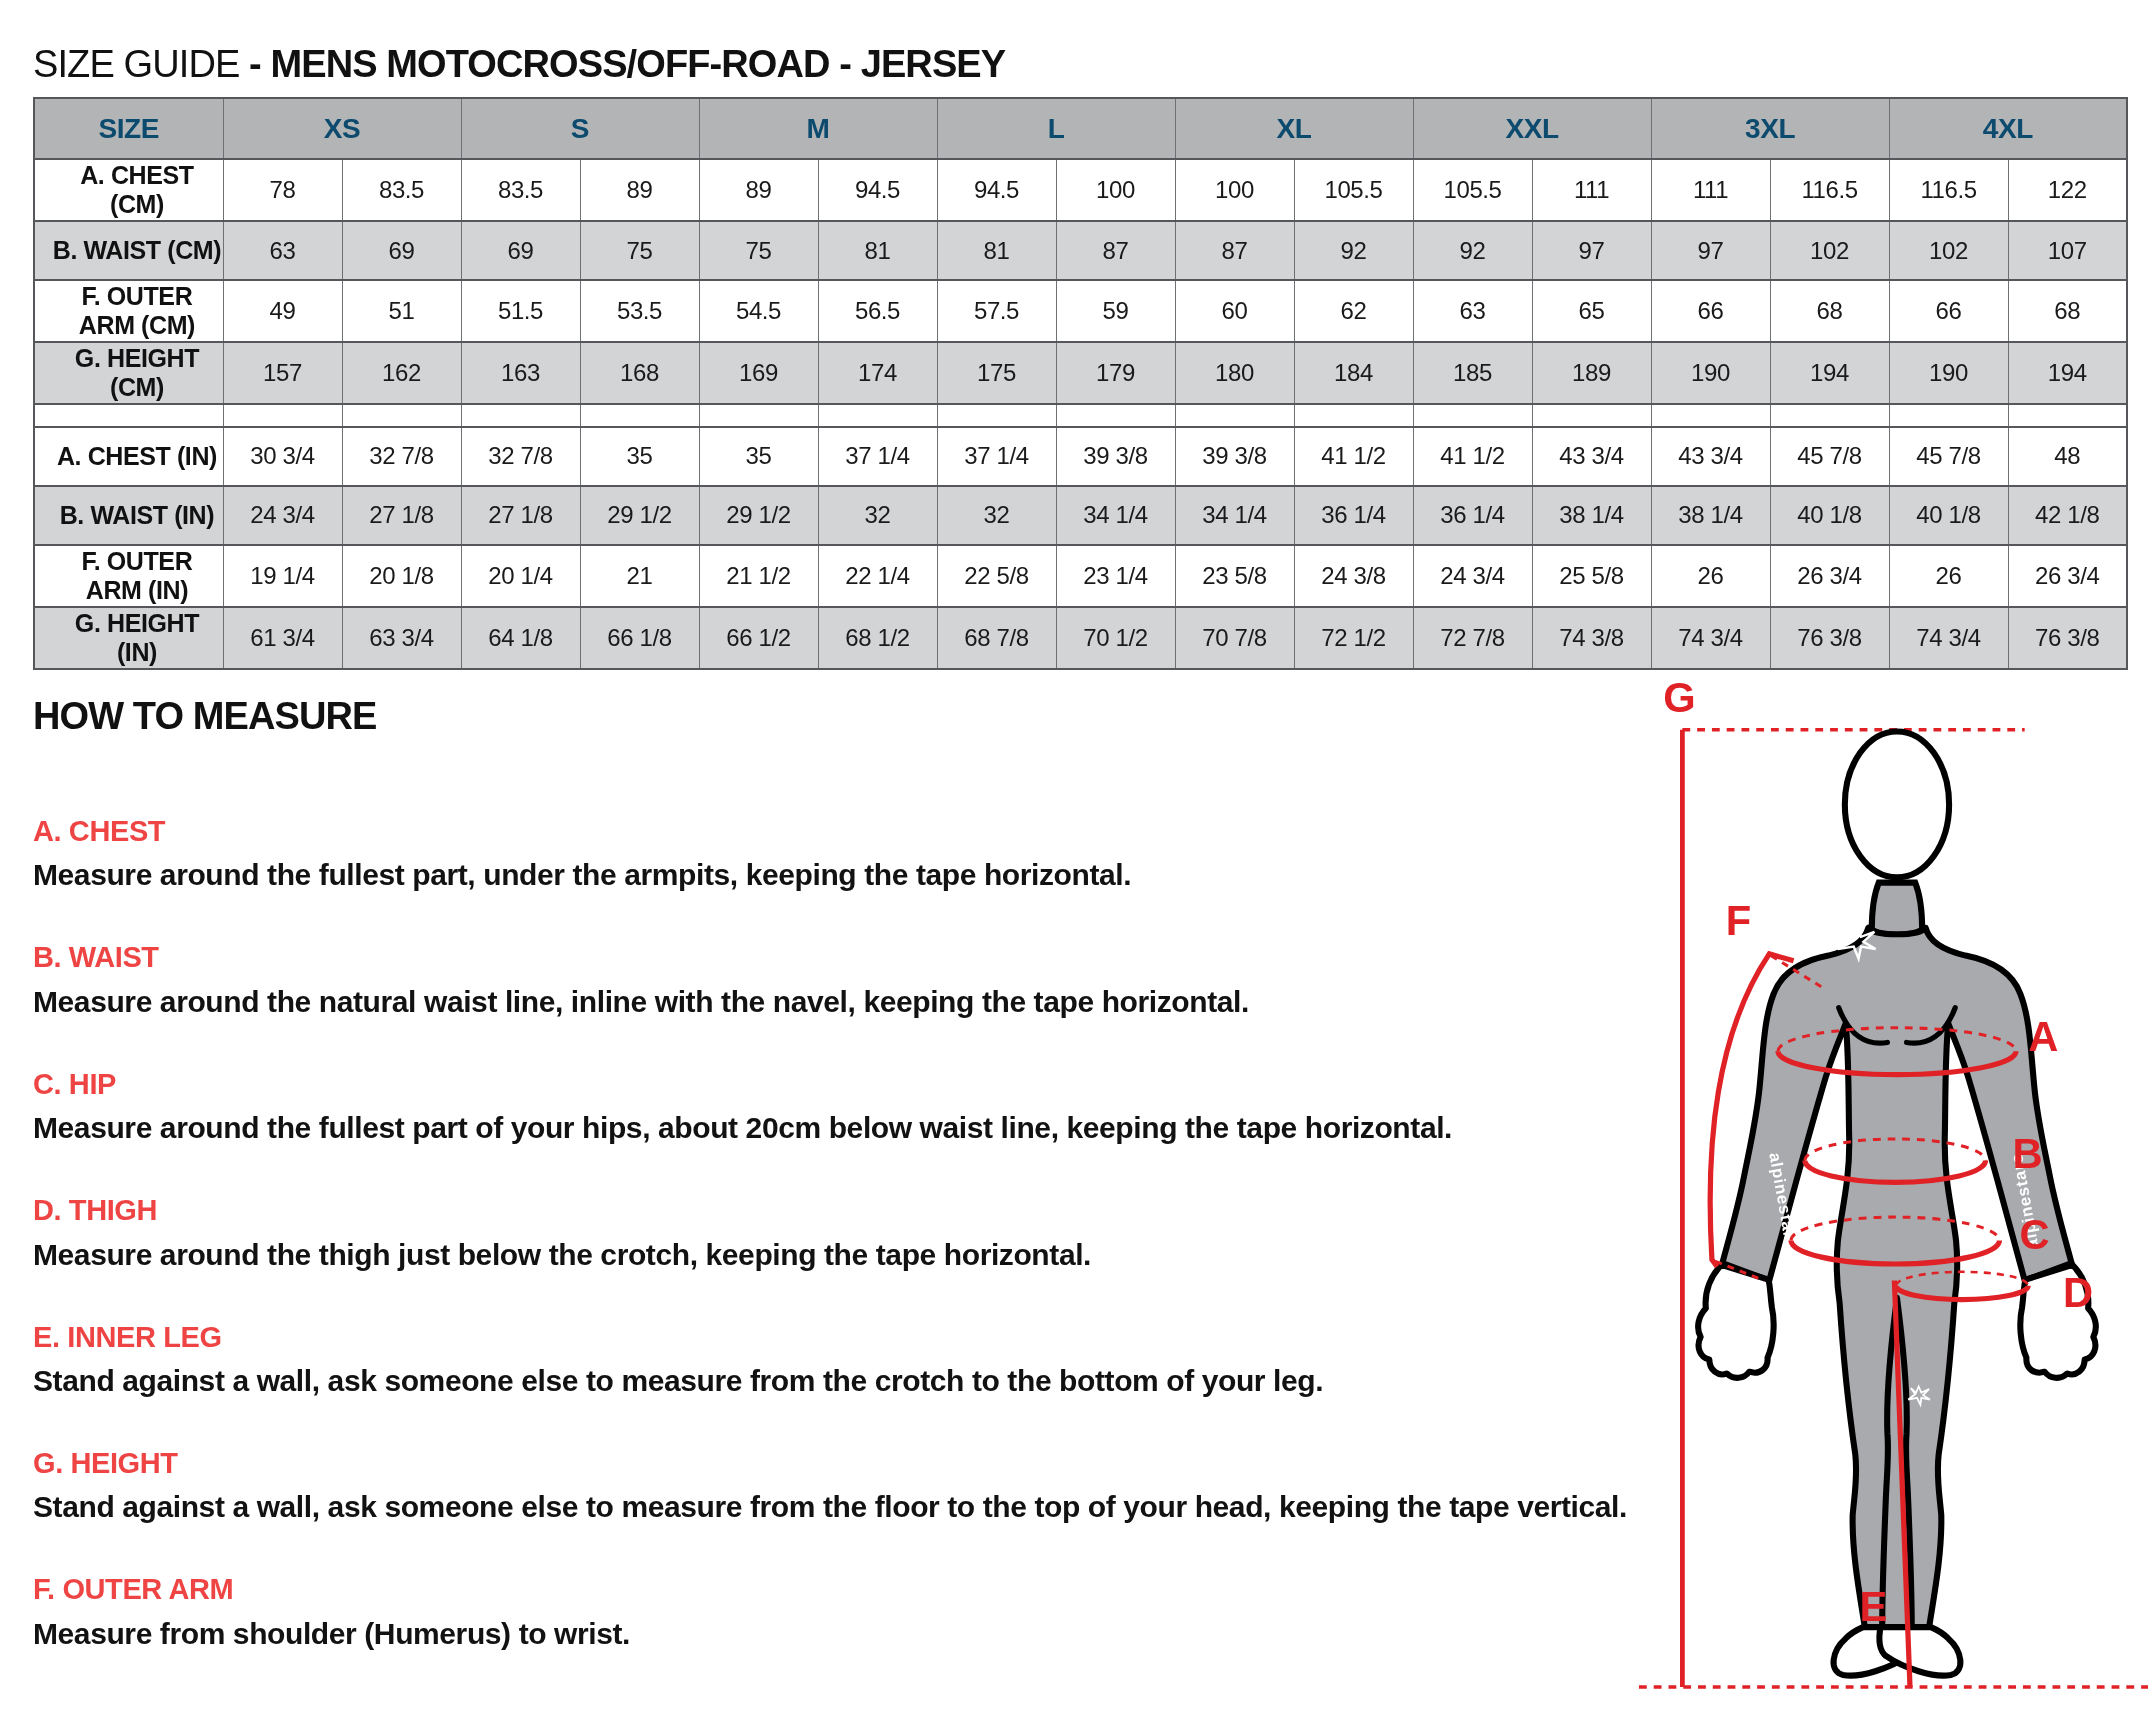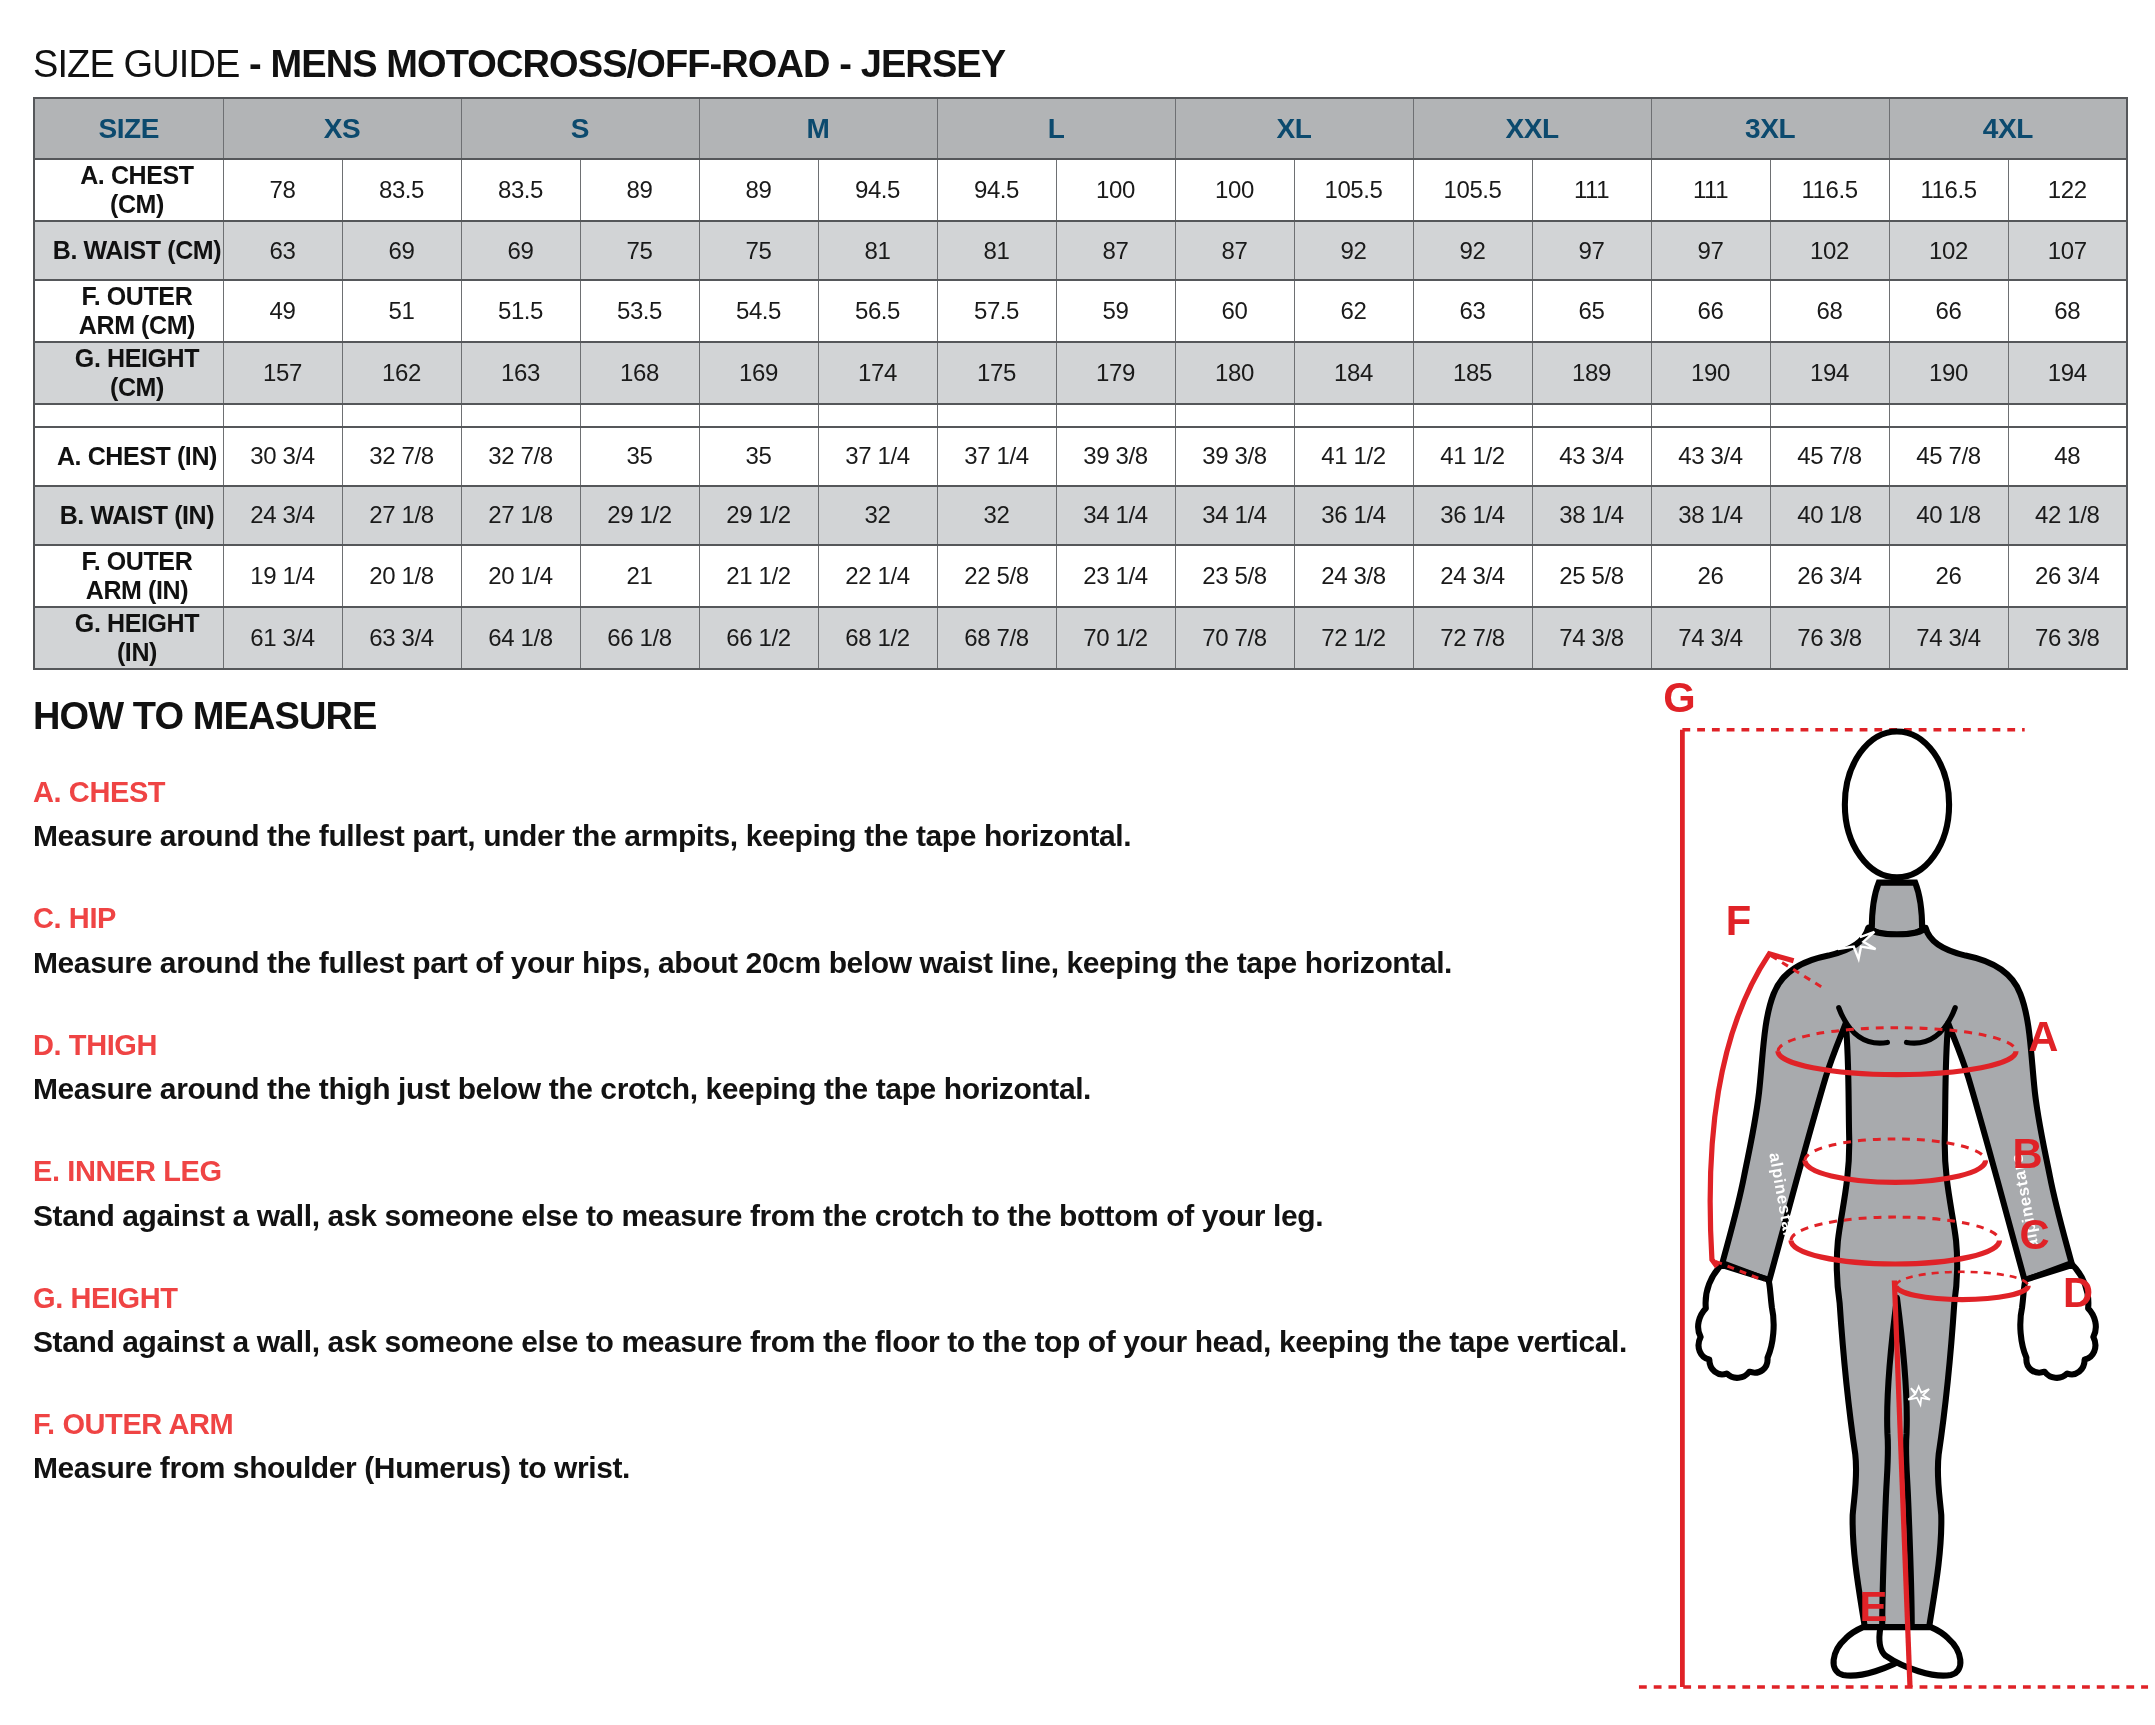--- a/index.html
+++ b/index.html
@@ -22,21 +22,21 @@
   td.label{text-align:center;padding-left:17.4px;font-weight:700;font-size:25px;letter-spacing:-0.4px;}
   td.val{text-align:center;font-size:24px;font-weight:400;letter-spacing:-0.4px;color:#1a1a1a;}
   tr.data-row{height:59px;}
   tr.plain td{background:#ffffff;}
   tr.shade td{background:#d2d4d6;}
   tr.sep{height:22.6px;}
   tr.sep td{background:#ffffff;}
 
   
   .howto{position:absolute;left:33px;top:695px;width:1599px;}
-  .howto-title{font-size:38px;font-weight:700;letter-spacing:-0.9px;margin-bottom:38px;}
+  .howto-title{font-size:38px;font-weight:700;letter-spacing:-0.9px;margin-bottom:77px;}
   .section{margin-bottom:49px;}
   .sec-head{font-size:29px;font-weight:700;color:#ef4444;letter-spacing:-0.4px;margin-bottom:10.4px;}
   .sec-text{font-size:30px;font-weight:700;letter-spacing:-0.4px;color:#121212;}
 
   
   .diagram{position:absolute;left:1632px;top:667px;width:523px;height:1055px;}
   .red-label{font-family:"Liberation Sans","DejaVu Sans",sans-serif;font-weight:700;
              font-size:48px;fill:#e02227;}
   .brand-text{font-family:"Liberation Sans","DejaVu Sans",sans-serif;font-weight:700;
               font-size:19px;fill:#ffffff;letter-spacing:1px;}
@@ -243,20 +243,24 @@
   </table>
 </div>
 
 <div class="howto">
   <div class="howto-title">HOW TO MEASURE</div>
   <div>
 
   <div class="section">
         <div class="sec-head">A. CHEST</div>
         <div class="sec-text">Measure around the fullest part, under the armpits, keeping the tape horizontal.</div>
+      </div>
+      <div class="section">
+        <div class="sec-head">B. WAIST</div>
+        <div class="sec-text">Measure around the natural waist line, inline with the navel, keeping the tape horizontal.</div>
       </div>
       <div class="section">
         <div class="sec-head">C. HIP</div>
         <div class="sec-text">Measure around the fullest part of your hips, about 20cm below waist line, keeping the tape horizontal.</div>
       </div>
       <div class="section">
         <div class="sec-head">D. THIGH</div>
         <div class="sec-text">Measure around the thigh just below the crotch, keeping the tape horizontal.</div>
       </div>
       <div class="section">

